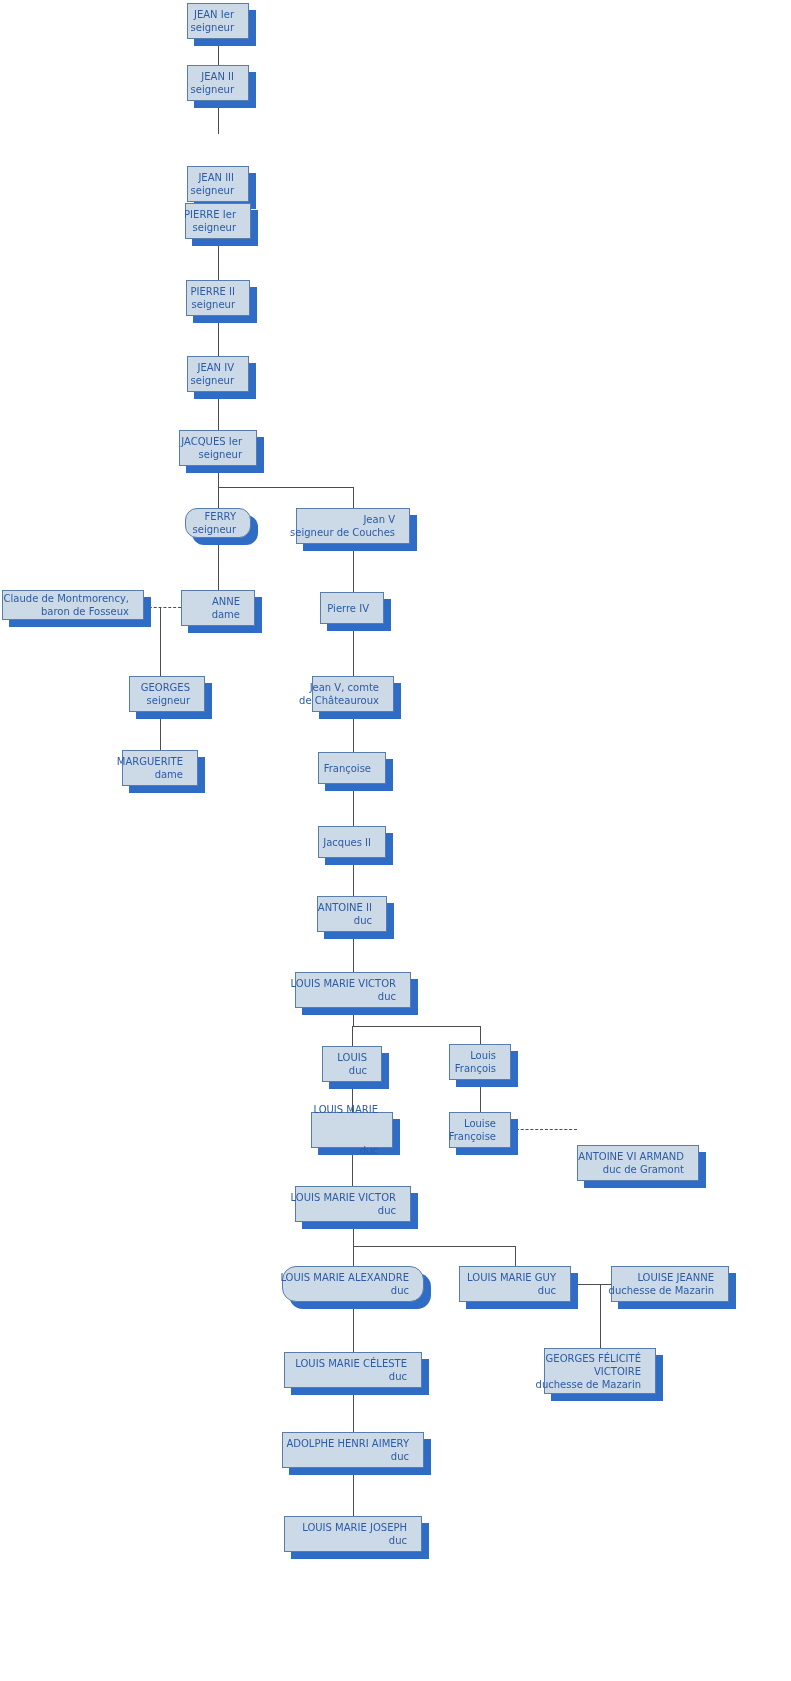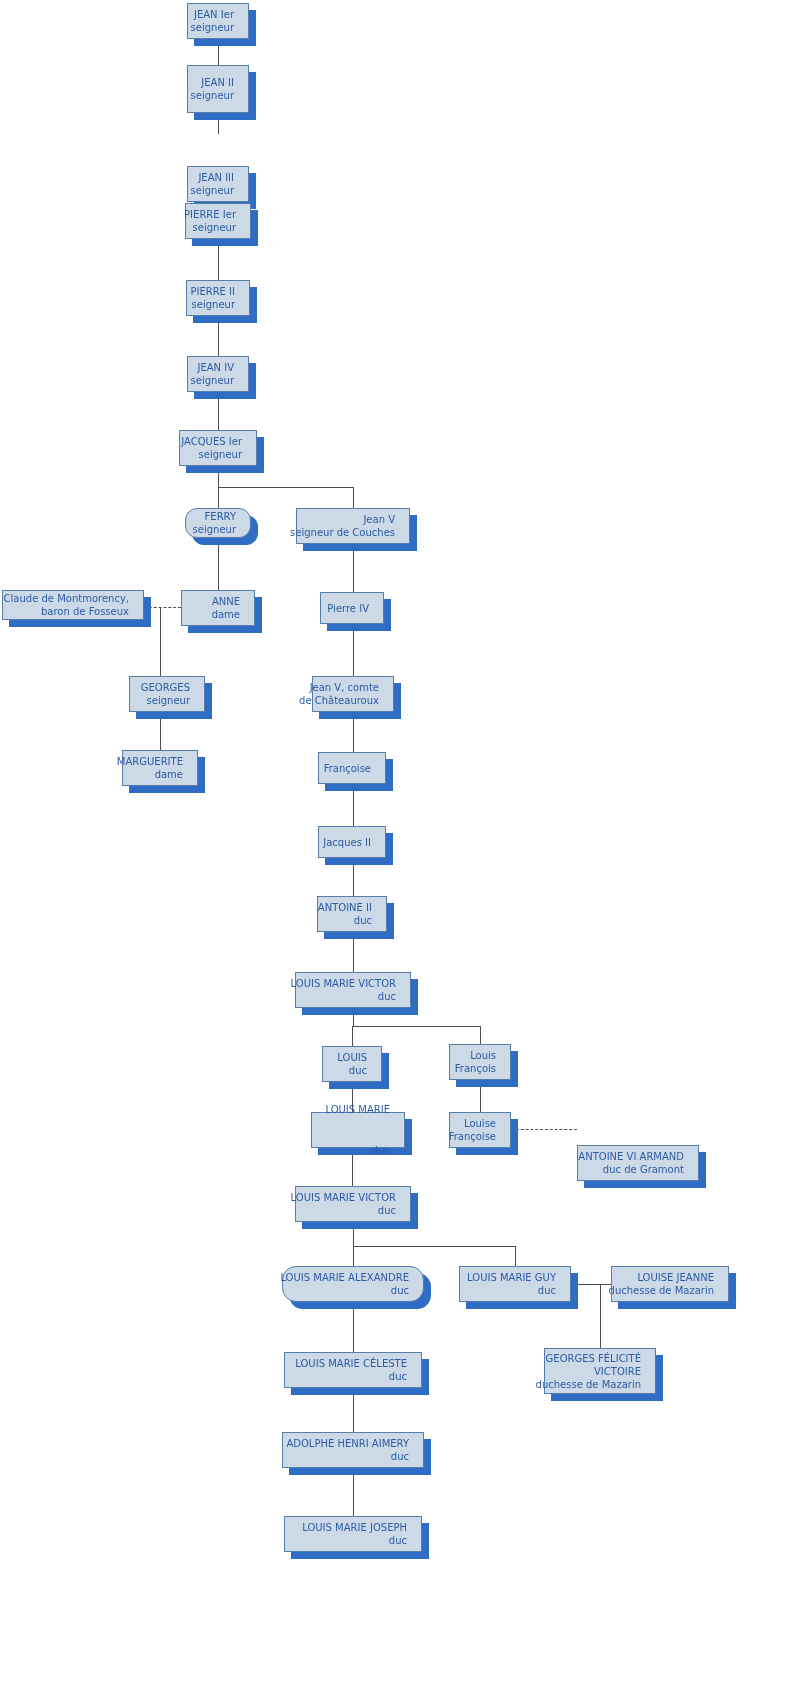--- a/index.html
+++ b/index.html
@@ -79,21 +79,21 @@
     <div class="edge" style="left: 515px; top: 1246px; width: 1px; height: 20px;"></div>
     <div class="edge" style="left: 571px; top: 1284px; width: 40px; height: 1px;"></div>
     <div class="edge" style="left: 600px; top: 1284px; width: 1px; height: 64px;"></div>
     <div class="edge" style="left: 353px; top: 1302px; width: 1px; height: 50px;"></div>
     <div class="edge" style="left: 353px; top: 1388px; width: 1px; height: 44px;"></div>
     <div class="edge" style="left: 353px; top: 1468px; width: 1px; height: 48px;"></div>
     <div class="node" style="left: 187px; top: 3px; width: 62px; height: 36px;">
       <div>JEAN Ier</div>
       <div>seigneur</div>
     </div>
-    <div class="node" style="left: 187px; top: 65px; width: 62px; height: 48px;">
+    <div class="node" style="left: 187px; top: 65px; width: 62px; height: 36px;">
       <div>JEAN II</div>
       <div>seigneur</div>
     </div>
     <div class="node" style="left: 187px; top: 134px; width: 62px; height: 36px; margin-top: 32px;">
       <div>JEAN III</div>
       <div>seigneur</div>
     </div>
     <div class="node" style="left: 185px; top: 203px; width: 66px; height: 36px;">
       <div>PIERRE Ier</div>
       <div>seigneur</div>
@@ -156,21 +156,21 @@
       <div>duc</div>
     </div>
     <div class="node" style="left: 322px; top: 1046px; width: 60px; height: 36px;">
       <div>LOUIS</div>
       <div>duc</div>
     </div>
     <div class="node" style="left: 449px; top: 1044px; width: 62px; height: 36px;">
       <div>Louis</div>
       <div>François</div>
     </div>
-    <div class="node" style="left: 311px; top: 1112px; width: 94px; height: 36px; gap: 28px;">
+    <div class="node" style="left: 311px; top: 1112px; width: 82px; height: 36px; gap: 28px;">
       <div>LOUIS MARIE</div>
       <div>duc</div>
     </div>
     <div class="node" style="left: 449px; top: 1112px; width: 62px; height: 36px;">
       <div>Louise</div>
       <div>Françoise</div>
     </div>
     <div class="node" style="left: 577px; top: 1145px; width: 122px; height: 36px;">
       <div>ANTOINE VI ARMAND</div>
       <div>duc de Gramont</div>

